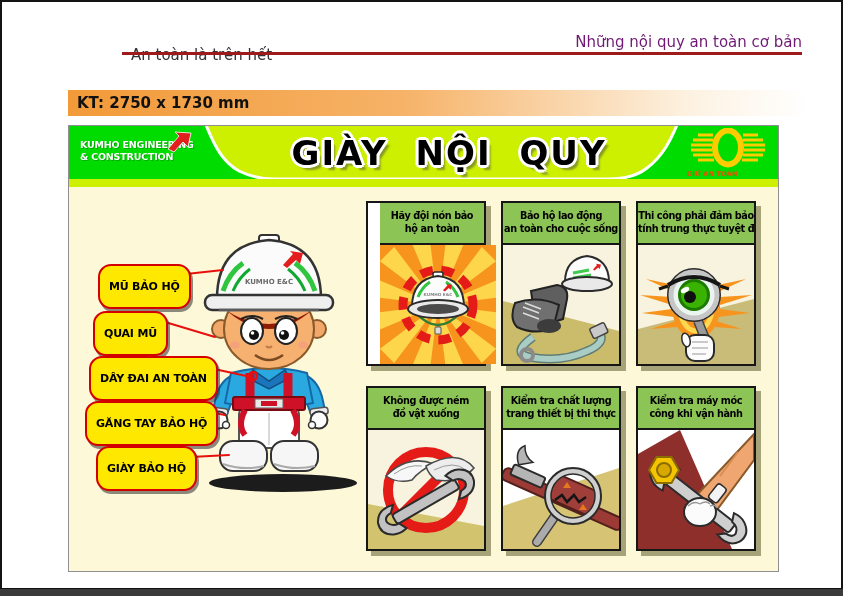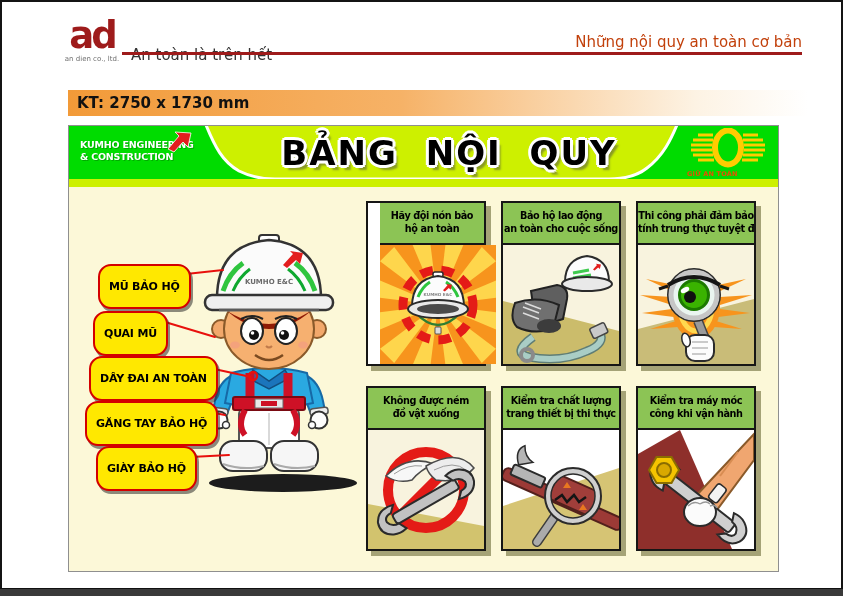--- a/index.html
+++ b/index.html
@@ -9,21 +9,21 @@
   .edge-top{position:absolute;left:0;top:0;right:0;height:2px;background:#141414;}
   .edge-left{position:absolute;left:0;top:0;bottom:0;width:2px;background:#141414;}
   .edge-right{position:absolute;right:0;top:0;bottom:0;width:2px;background:#141414;}
   .edge-bottom{position:absolute;left:0;right:0;bottom:0;height:7px;background:#3a3a3a;border-top:1px solid #111;}
 
   
   .brand{position:absolute;left:60px;top:18px;width:64px;text-align:center;}
   .brand-ad{font-size:37px;line-height:36px;font-weight:bold;letter-spacing:-3px;color:var(--brand-red,#9E1B1B);}
   .brand-sub{font-size:7px;color:#6e6e6e;white-space:nowrap;margin-top:1px;}
   .tagline-left{position:absolute;left:131px;top:46px;font-size:15px;color:#333;}
-  .tagline-right{position:absolute;right:41px;top:33px;font-size:15px;color:#c2410c;}
+  .tagline-right{position:absolute;right:41px;top:33px;font-size:15px;color:#701a75;}
   .header-rule{position:absolute;left:122px;top:52px;width:680px;height:3px;background:var(--brand-red,#9E1B1B);}
 
   
   .kt-bar{position:absolute;left:68px;top:90px;width:740px;height:26px;
           background:linear-gradient(to right,var(--kt-orange,#F29A38) 0%,#f6b267 45%,#fdf3e4 85%,#ffffff 100%);
           font-size:15px;font-weight:600;color:#111;line-height:26px;padding-left:9px;box-sizing:border-box;}
 
   
   .board{position:absolute;left:68px;top:125px;width:709px;height:445px;border:1px solid #8f8f8f;
          box-sizing:content-box;overflow:hidden;background:var(--body-cream,#FCF8D8);}
@@ -59,43 +59,39 @@
                 display:flex;flex-direction:column;justify-content:center;text-align:center;
                 font-weight:bold;font-size:9.7px;line-height:1.32;color:#000;letter-spacing:-0.4px;overflow:hidden;}
   .panel-header span{display:block;white-space:nowrap;}
   .panel-art{display:block;}
 </style>
 </head>
 <body>
 
 <div class="stage">
 
-  <div class="brand">
-    <div class="brand-ad">ad</div>
-    <div class="brand-sub">an dien co., ltd.</div>
-  </div>
   <div class="tagline-left">An toàn là trên hết</div>
   <div class="tagline-right">Những nội quy an toàn cơ bản</div>
   <div class="header-rule"></div>
 
   <div class="kt-bar">KT:  2750 x 1730 mm</div>
 
   <div class="board">
     <div class="band">
       <svg class="tab-svg" width="709" height="53" viewBox="0 0 709 53">
         <path d="M135,-6 C146,22 154,36 170,45 C182,51 192,53 206,53 L540,53 C556,53 568,50 578,42 C594,30 602,14 610,-6 Z" fill="#CDF000" stroke="#ffffff" stroke-width="3"></path>
       </svg>
       <div class="company">
         <span>KUMHO ENGINEERING</span><br>
         <span>&amp; CONSTRUCTION</span>
       </div>
       <svg class="company-arrow" width="28" height="26" viewBox="0 0 28 26">
         <path d="M2,20 L13,7 L9,3 L25,4 L22,18 L17,13 L8,23 Z" fill="#E31E1E" stroke="#ffffff" stroke-width="0.8"></path>
       </svg>
-      <div class="board-title">BẢNG NỘI QUY</div>
+      <div class="board-title">GIÀY NỘI QUY</div>
       <div class="safety-badge">
         <svg width="82" height="40" viewBox="0 0 82 40">
           <g stroke="#FFCC00" stroke-width="3">
             <line x1="11" y1="7" x2="26" y2="7"></line>
               <line x1="6" y1="12" x2="26" y2="12"></line>
             <line x1="4" y1="17" x2="25" y2="17"></line>
               <line x1="4" y1="22" x2="25" y2="22"></line>
             <line x1="6" y1="27" x2="26" y2="27"></line>
               <line x1="11" y1="32" x2="27" y2="32"></line>
             <line x1="56" y1="7" x2="71" y2="7"></line>

